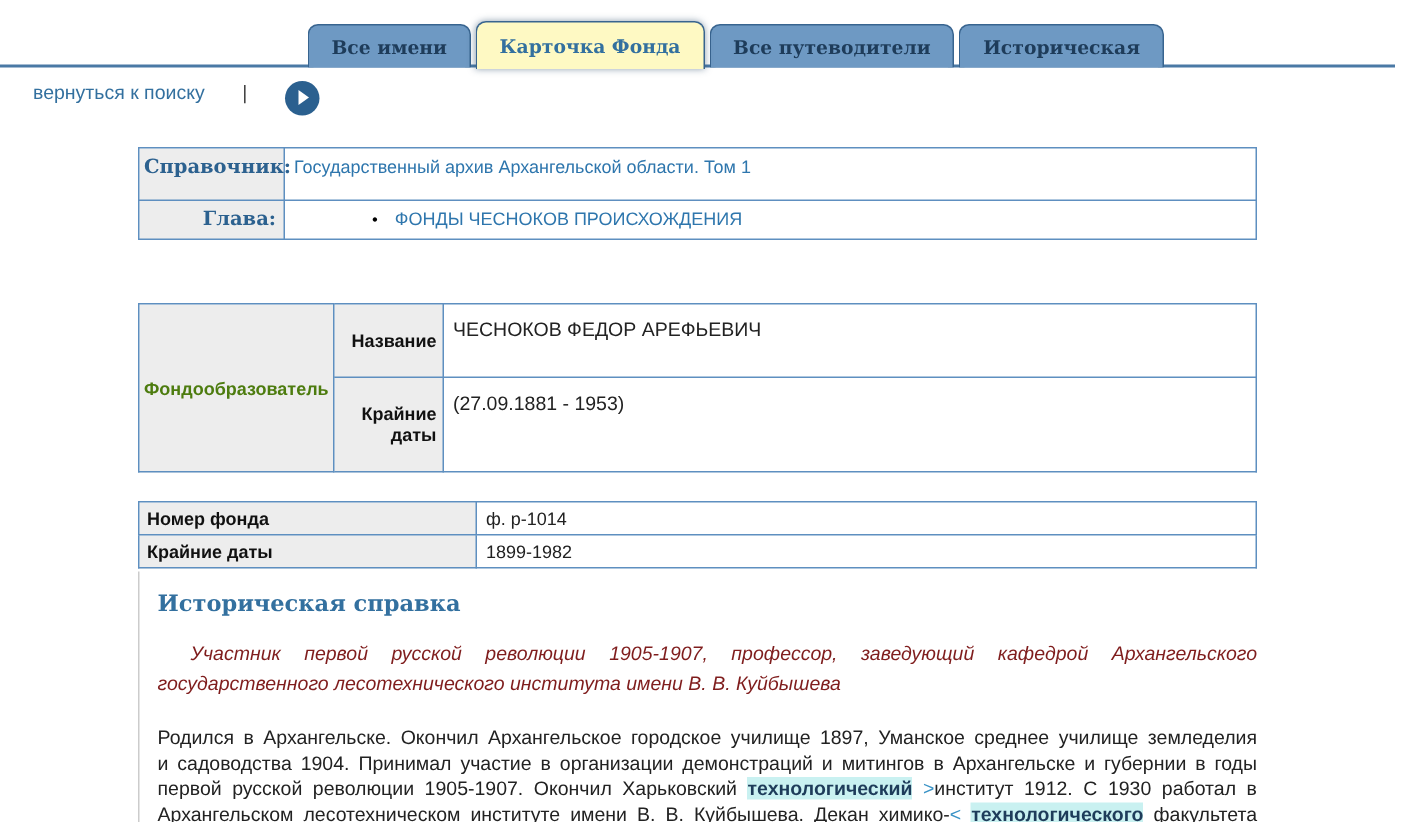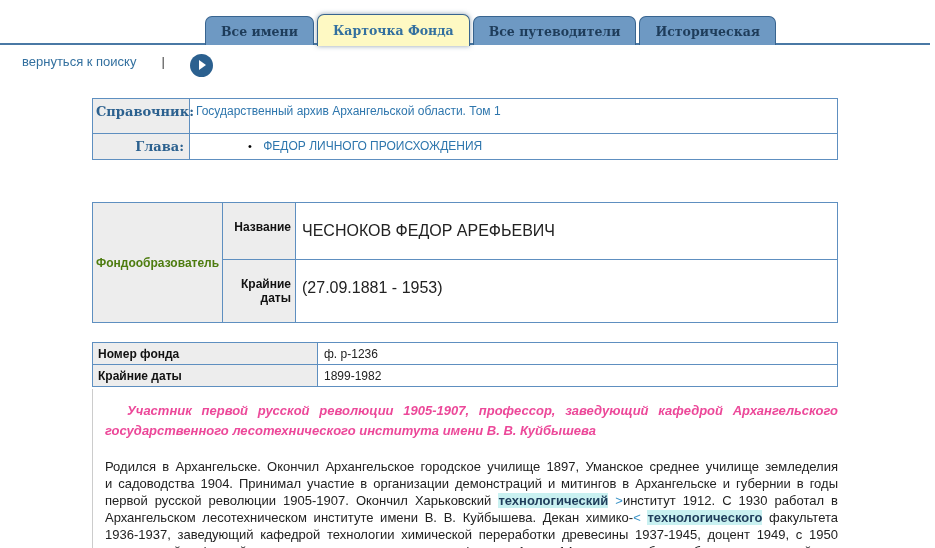--- a/index.html
+++ b/index.html
@@ -80,41 +80,41 @@
   .bullet { color: #000; margin-right: 8px; font-size: 11px; }
   .t2 { margin-top: 42px; }
   .t2 .group {
     width: 130px; font-weight: bold; font-size: 12px; color: #4d7c0f;
     text-align: left; vertical-align: middle; padding: 2px 3px;
   }
   .t2 .sub {
     width: 73px; font-weight: bold; font-size: 12px; color: #111;
     text-align: right; vertical-align: top; padding: 17px 4px;
   }
-  .t2 .val { font-size: 16px; vertical-align: top; padding: 19px 6px; }
+  .t2 .val { font-size: 13px; vertical-align: top; padding: 9px 6px; }
   .t2 .r1 td { height: 22px; }
   .t2 .r2 td { height: 30px; }
   .t3 { margin-top: 19px; }
   .t3 .lbl3 {
     width: 225px; font-weight: bold; font-size: 12px; color: #111;
     text-align: left; padding: 3px 5px; height: 22px;
   }
   .t3 .val { font-size: 12px; padding: 3px 6px; }
   
   .history {
     margin-top: 2px; border-left: 1px solid #ccc;
     padding: 12px 0 40px 12px; min-height: 190px;
   }
   .history-title {
     font-family: "DejaVu Serif", serif; font-weight: bold; font-size: 15px;
     color: var(--active-tab-text, #33709f); margin: 0 0 15px 0;
   }
   .lead {
     font-style: italic; text-align: justify; text-indent: 22px;
-    font-size: 13px; line-height: 1.55; color: #ec4899; margin: 0 0 17px 0; font-weight: bold;
+    font-size: 13px; line-height: 1.55; color: #7f1d1d; margin: 0 0 17px 0;
   }
   .body-text {
     text-align: justify; font-size: 13px; line-height: 17px;
     color: #222; margin: 0; word-spacing: 2px;
   }
   .seg-highlight {
     font-weight: bold; color: var(--highlight-text, #1e3c5a);
     background: var(--highlight-bg, #c9f1f1);
   }
   .seg-marker { color: var(--marker-blue, #3a93c6); }
@@ -150,21 +150,21 @@
       <td class="lbl1 labelbg">Справочник:</td>
       <td class="val">
         <span class="link">Государственный архив Архангельской области. Том 1</span>
       </td>
     </tr>
     <tr class="r-mid">
       <td class="lbl1 labelbg">Глава:</td>
       <td class="val">
         <div class="chapter">
           <span class="bullet">•</span>
-          <span class="link">ФЕДОР ЛИЧНОГО ПРОИСХОЖДЕНИЯ</span>
+          <span class="link">ФОНДЫ ЧЕСНОКОВ ПРОИСХОЖДЕНИЯ</span>
         </div>
       </td>
     </tr>
   </tbody>
     </table>
 
   <table class="tbl t2">
     <tbody>
         <tr class="r1">
       <td class="group labelbg" rowspan="2">Фондообразователь</td>
@@ -175,27 +175,28 @@
       <td class="sub labelbg">Крайние даты</td>
       <td class="val">(27.09.1881 - 1953)</td>
     </tr>
   </tbody>
     </table>
 
   <table class="tbl t3">
     <tbody>
         <tr>
       <td class="lbl3 labelbg">Номер фонда</td>
-      <td class="val">ф. р-1236</td>
+      <td class="val">ф. р-1014</td>
     </tr>
     <tr>
       <td class="lbl3 labelbg">Крайние даты</td>
       <td class="val">1899-1982</td>
     </tr>
   </tbody>
     </table>
 
   <div class="history">
+    <div class="history-title">Историческая справка</div>
     <p class="lead">Участник первой русской революции 1905-1907, профессор, заведующий кафедрой Архангельского государственного лесотехнического института имени В. В. Куйбышева</p>
     <p class="body-text"><span class="seg-text">Родился в Архангельске. Окончил Архангельское городское училище 1897, Уманское среднее училище земледелия и садоводства 1904. Принимал участие в организации демонстраций и митингов в Архангельске и губернии в годы первой русской революции 1905-1907. Окончил Харьковский </span><span class="seg-highlight">технологический</span><span class="seg-text"> </span><span class="seg-marker">&gt;</span><span class="seg-text">институт 1912. С 1930 работал в Архангельском лесотехническом институте имени В. В. Куйбышева. Декан химико-</span><span class="seg-marker">&lt;</span><span class="seg-text"> </span><span class="seg-highlight">технологического</span><span class="seg-text"> факультета 1936-1937, заведующий кафедрой технологии химической переработки древесины 1937-1945, доцент 1949, с 1950 заведующий кафедрой лесохимических производств, профессор. Автор 14 крупных работ в области химической</span></p>
   </div>
 
 </div>
 
 </body></html>

